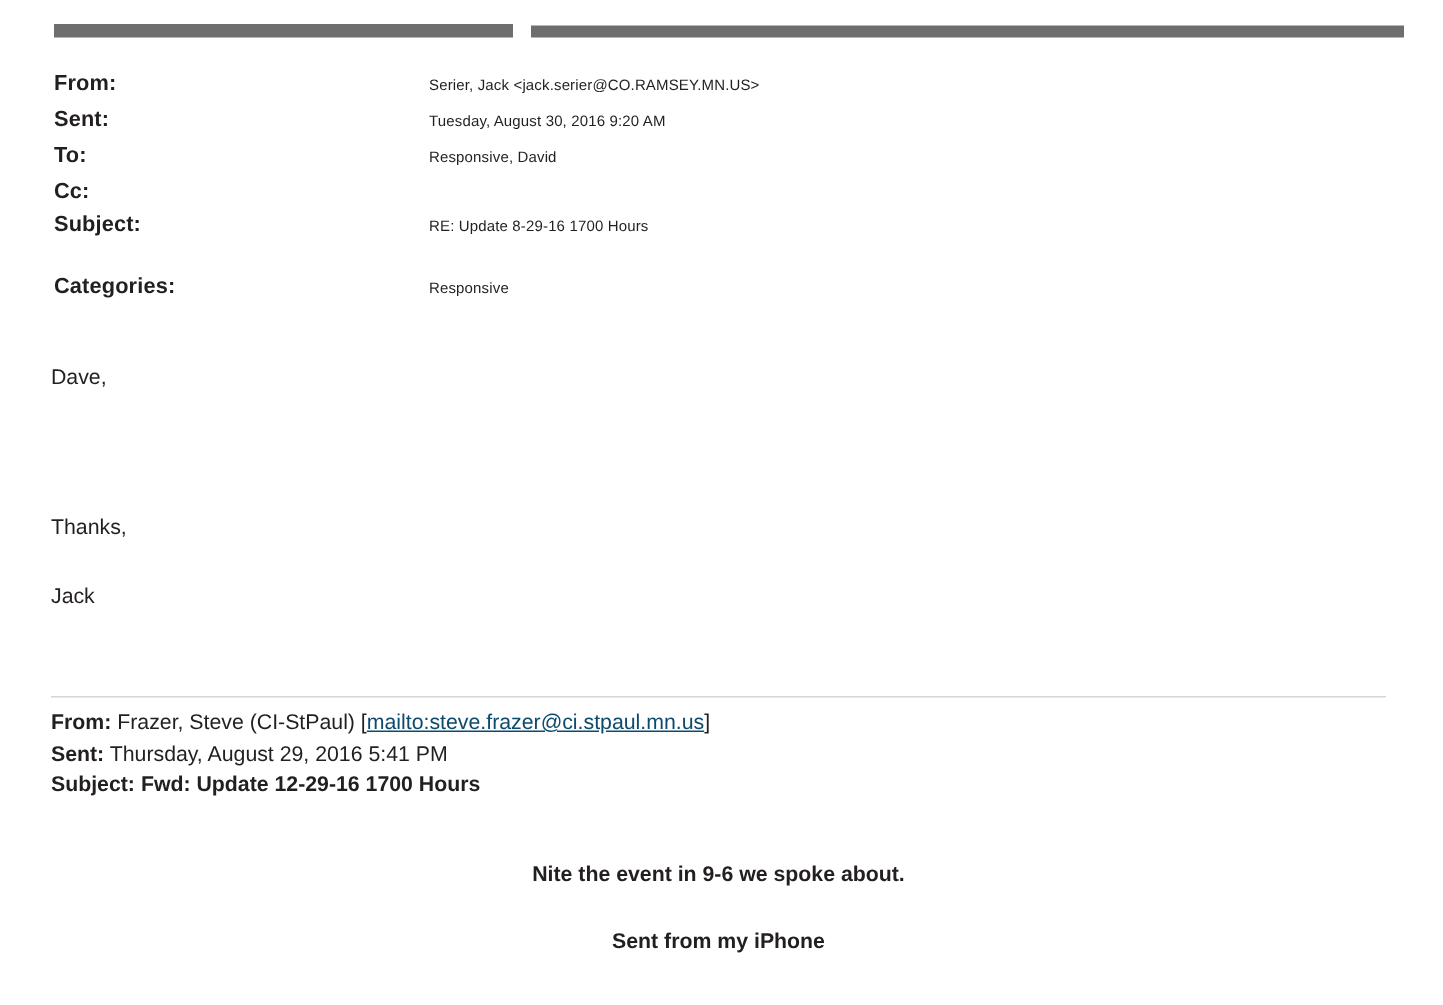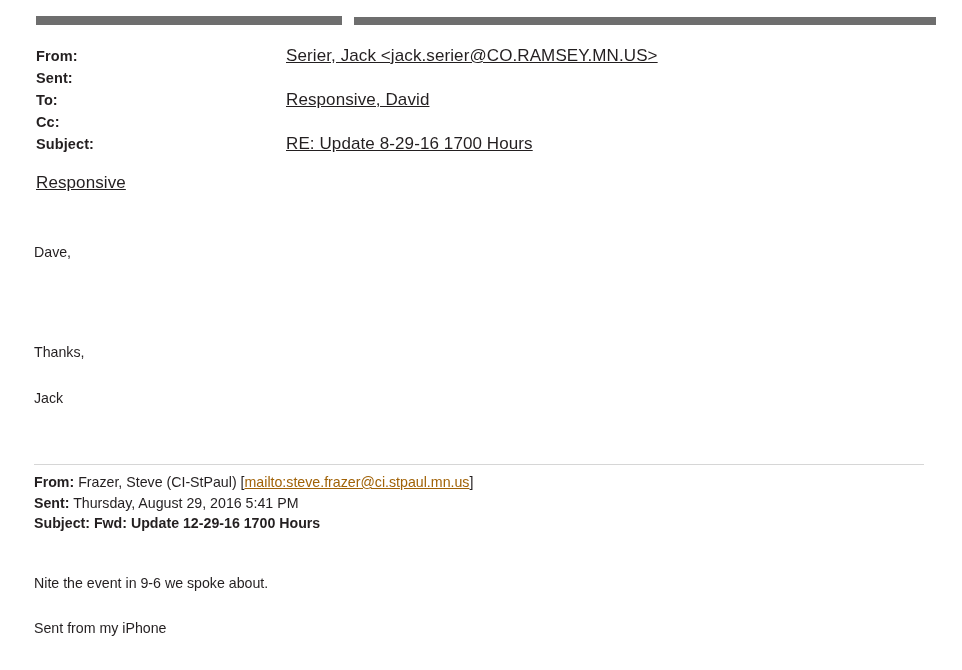--- a/index.html
+++ b/index.html
@@ -58,24 +58,23 @@
     margin-bottom: 2px;
   }
   .hlabel {
     width: 250px;
     font-weight: bold;
     font-size: 14.5px;
     line-height: 20px;
     letter-spacing: 0.1px;
   }
   .hvalue {
-    font-size: 17px;
+    font-size: 10px;
     line-height: 20px;
     letter-spacing: 0.1px;
-    text-decoration: underline;
   }
   .categories-row {
     margin-top: 19px;
   }
   
   .body-block {
     position: absolute;
     top: 242px;
     left: 34px;
     width: 890px;
@@ -108,31 +107,32 @@
     line-height: 20.5px;
   }
   .quoted .qline {
     margin: 0;
     white-space: nowrap;
   }
   .qlabel {
     font-weight: bold;
   }
   .mail-link {
-    color: #a16207;
+    color: #0c4a6e;
     text-decoration: underline;
   }
   .quoted-body {
     position: absolute;
     top: 573px;
     left: 34px;
     width: 890px;
     font-size: 14.2px;
     line-height: 20px;
-    font-weight: normal;
+    font-weight: bold;
+    text-align: center;
   }
   .quoted-body .p2 {
     margin: 0;
   }
   .qgap { height: 25px; }
 </style>
 </head>
 <body>
 
 <div class="page">
@@ -142,33 +142,35 @@
     <div class="bar-right"></div>
   </div>
 
   <div class="header-block">
     <div class="hrow">
       <div class="hlabel">From:</div>
       <div class="hvalue">Serier, Jack &lt;jack.serier@CO.RAMSEY.MN.US&gt;</div>
     </div>
     <div class="hrow">
       <div class="hlabel">Sent:</div>
+      <div class="hvalue">Tuesday, August 30, 2016 9:20 AM</div>
     </div>
     <div class="hrow">
       <div class="hlabel">To:</div>
       <div class="hvalue">Responsive, David</div>
     </div>
     <div class="hrow">
       <div class="hlabel">Cc:</div>
     </div>
     <div class="hrow">
       <div class="hlabel">Subject:</div>
       <div class="hvalue">RE: Update 8-29-16 1700 Hours</div>
     </div>
     <div class="hrow categories-row">
+      <div class="hlabel">Categories:</div>
       <div class="hvalue">Responsive</div>
     </div>
   </div>
 
   <div class="body-block">
     <p class="p">Dave,</p>
     <div class="gap-sm"></div>
     <div class="gap-md"></div>
     <p class="p">Thanks,</p>
     <div class="gap-lg"></div>

